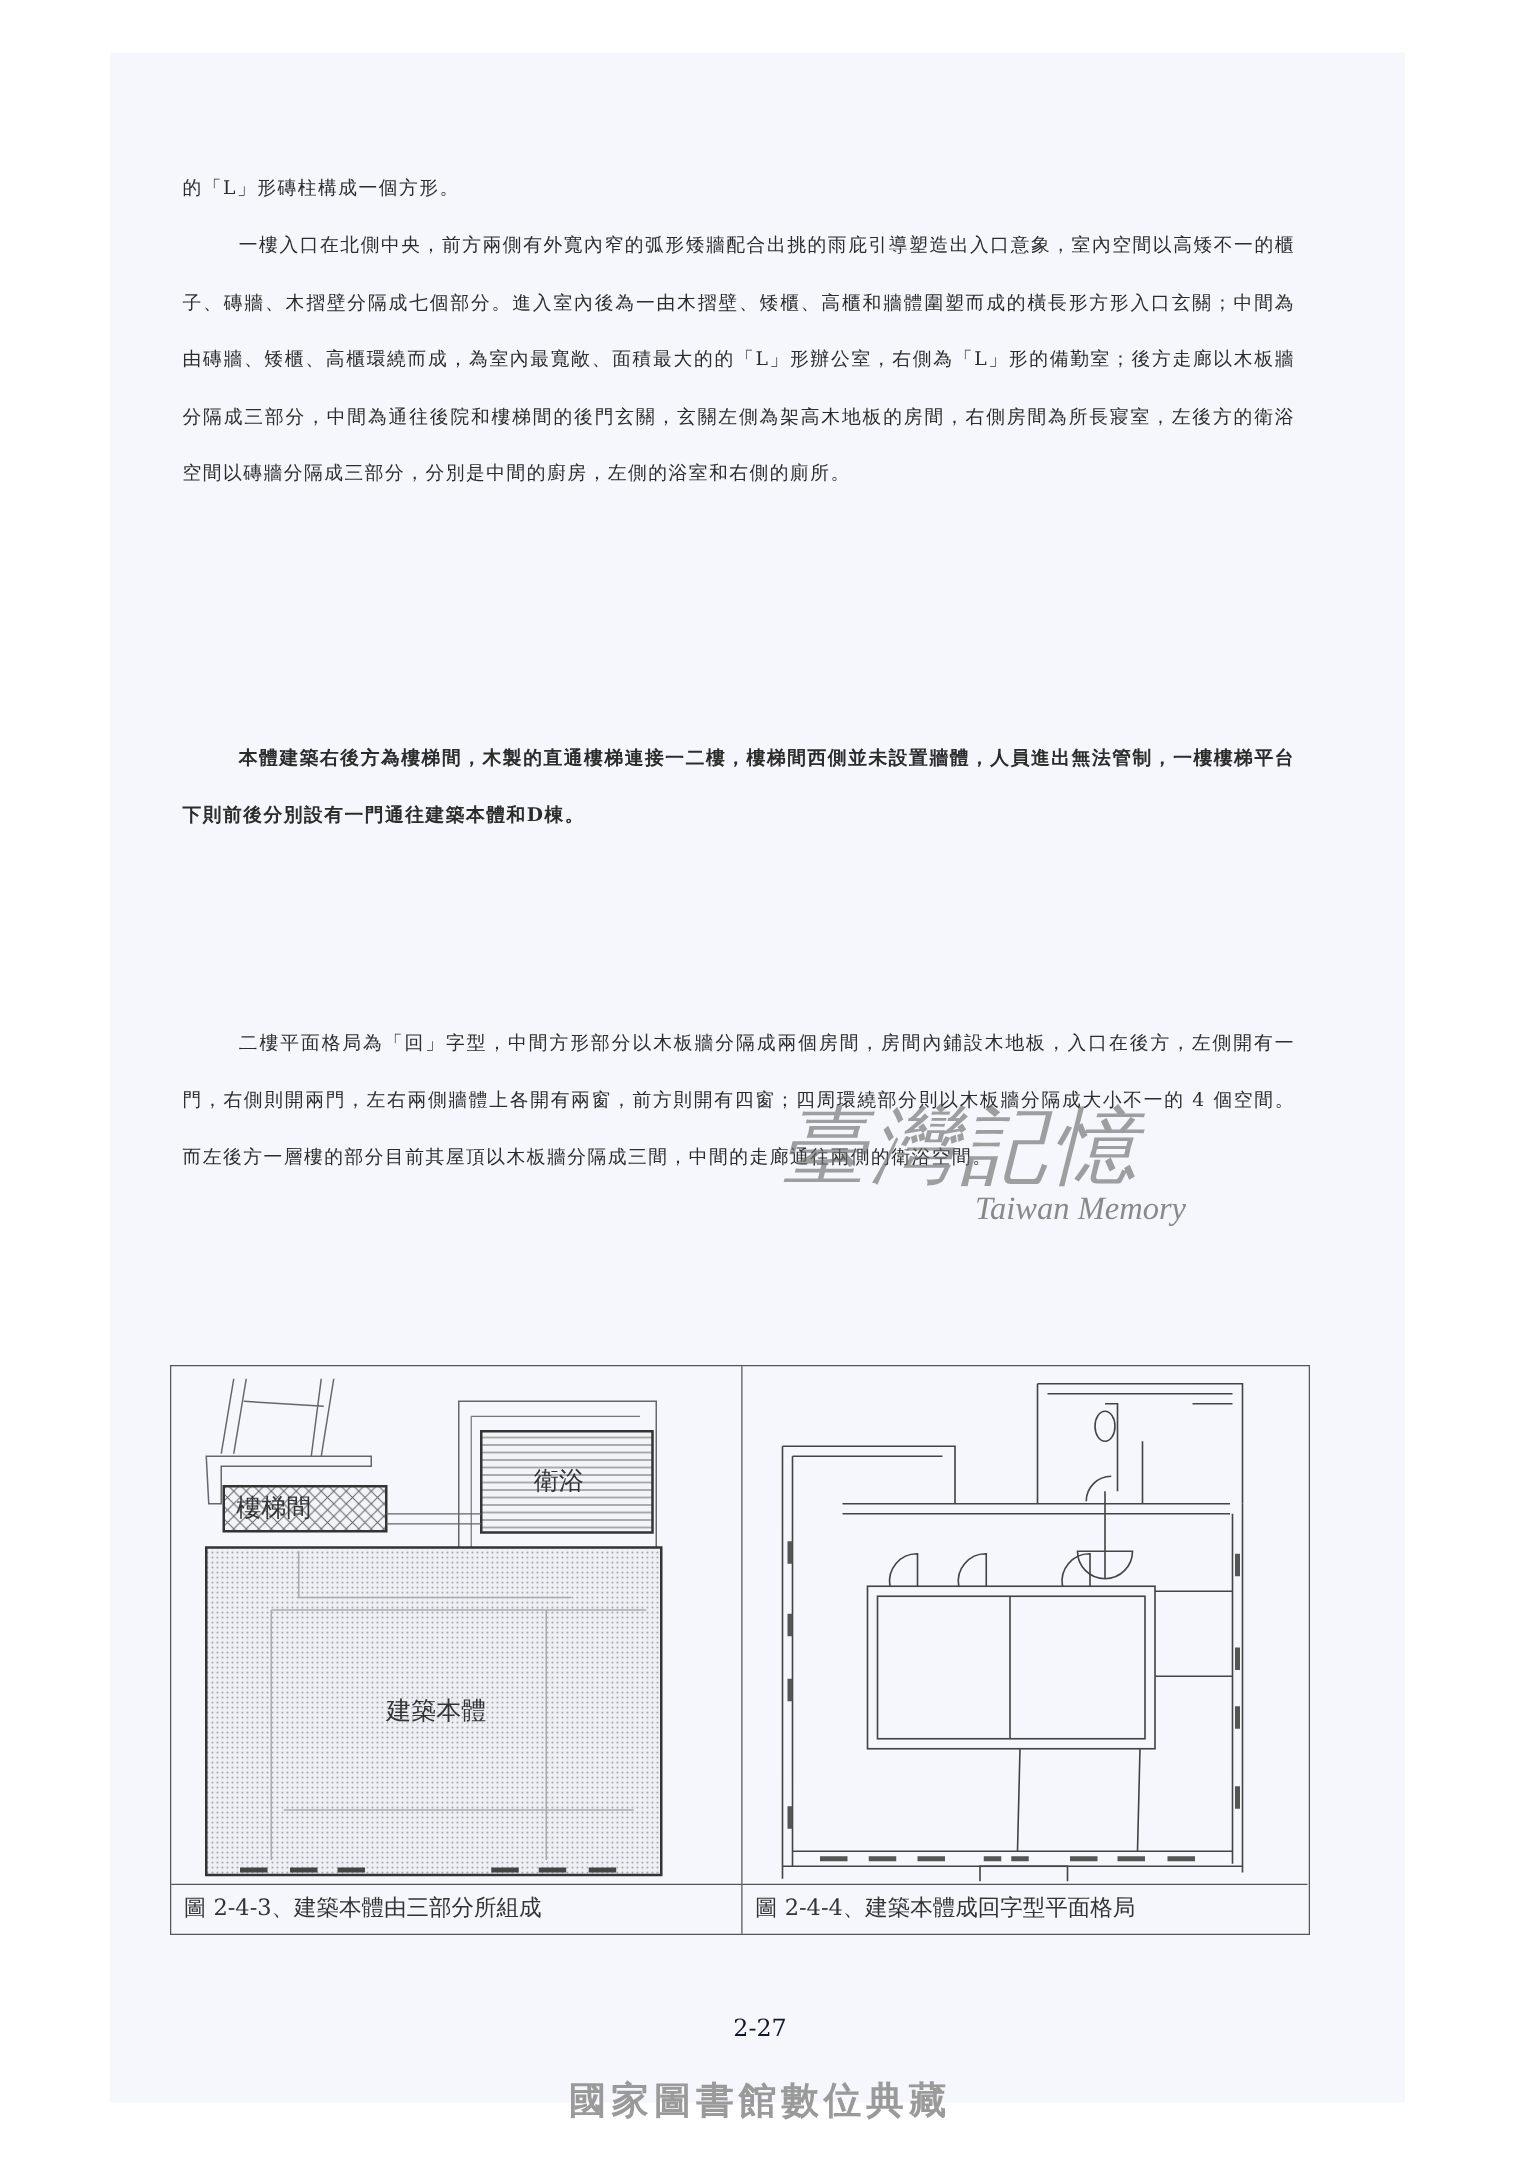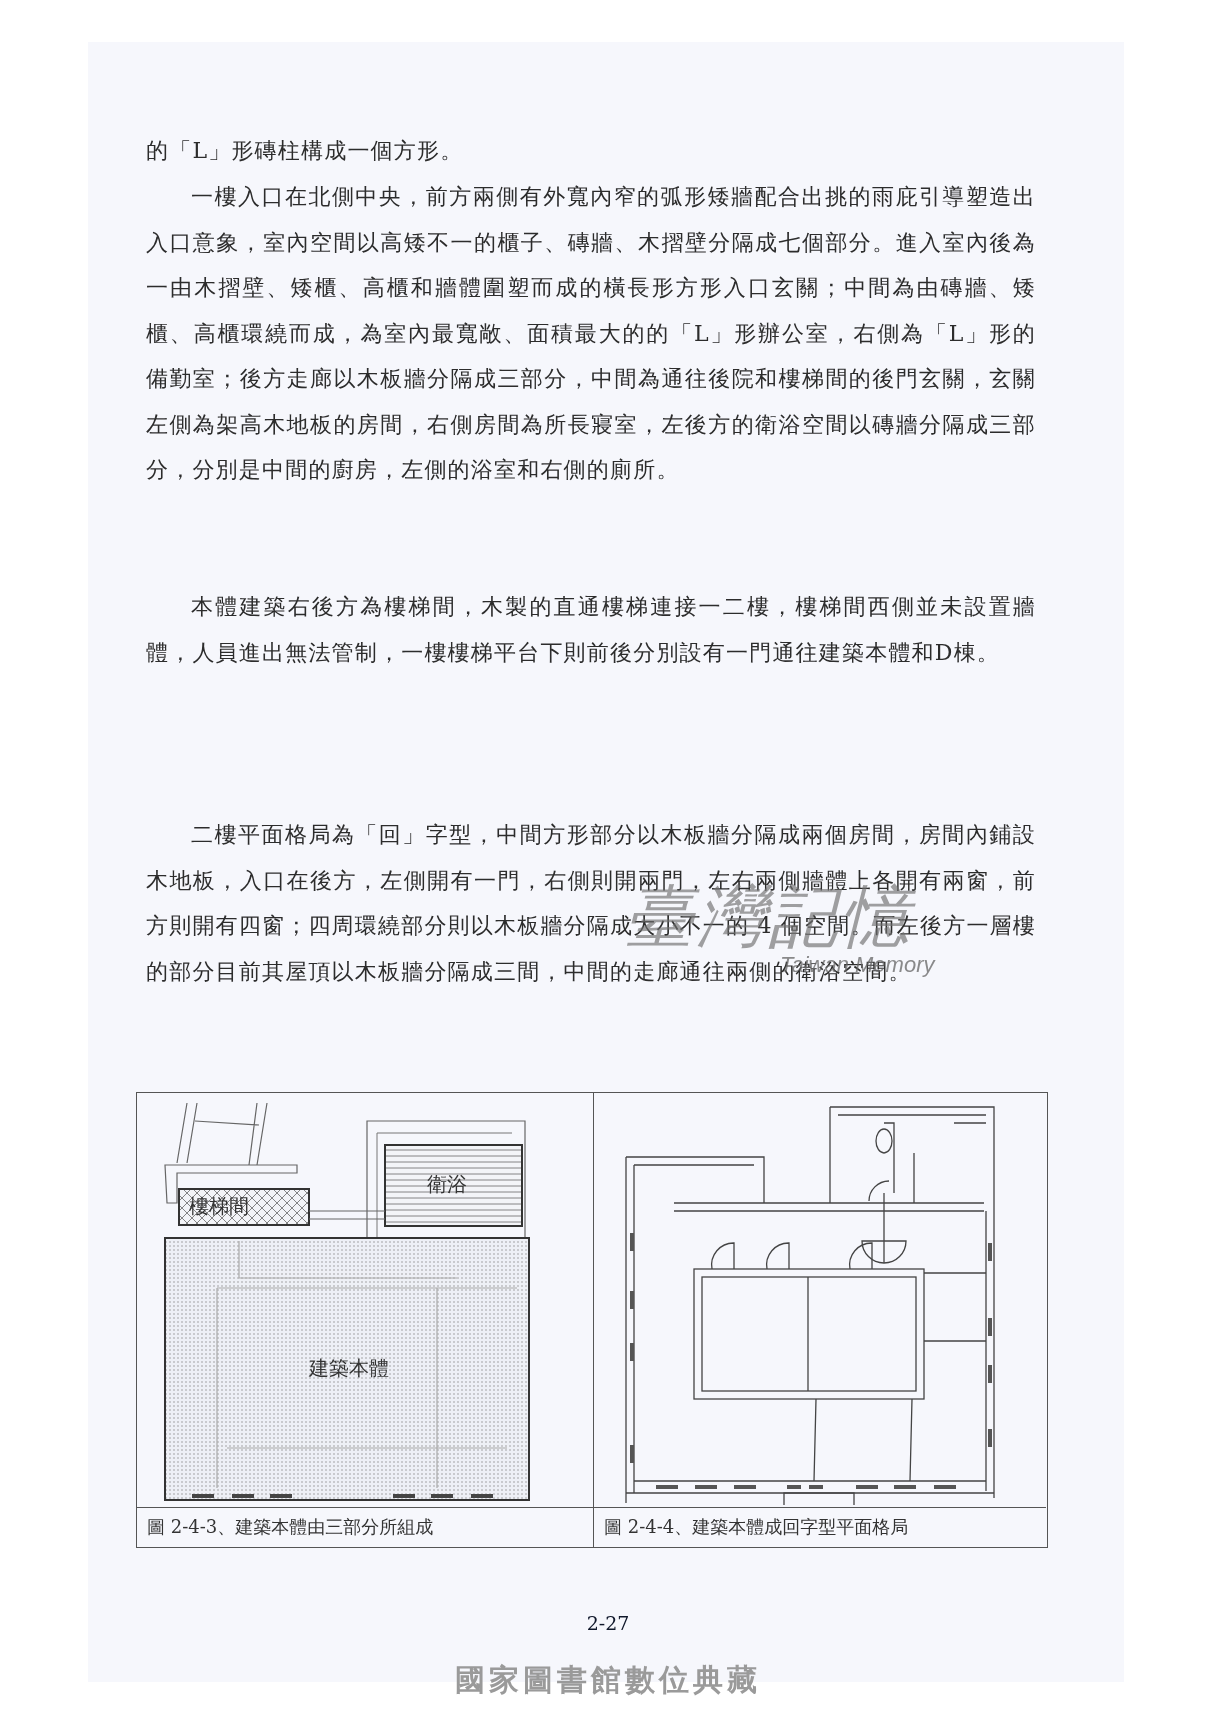--- a/index.html
+++ b/index.html
@@ -8,35 +8,35 @@
       overflow: hidden;
       font-family: "DejaVu Serif", "Liberation Serif", serif;
       color: #2a2a2a;
     }
     .page {
       position: absolute; left: 88px; top: 42px; width: 1036px; height: 1640px;
       background: #f6f7fc;
     }
     .para {
       position: absolute; left: 146px; width: 890px;
-      font-size: 22px; line-height: 45.5px; letter-spacing: 1.2px;
+      font-size: 15px; line-height: 45.5px; letter-spacing: 1.2px;
       color: #2c2c2c; margin: 0; text-align: justify;
     }
     .indent { text-indent: 45px; }
     .watermark-tm {
       position: absolute; left: 625px; top: 880px; width: 360px; height: 120px;
       pointer-events: none;
     }
     .wm-cn {
       position: absolute; left: 0; top: -8px; font-size: 68px; color: rgba(110,110,110,0.65);
       font-family: "DejaVu Serif", serif; letter-spacing: 4px; font-style: italic;
     }
     .wm-en {
-      position: absolute; left: 155px; top: 72px; font-size: 22px; color: rgba(100,100,100,0.75);
-      font-family: Liberation Sans, sans-serif; font-style: italic;
+      position: absolute; left: 155px; top: 72px; font-size: 26px; color: rgba(100,100,100,0.75);
+      font-family: Liberation Serif, serif; font-style: italic;
     }
     .figtable {
       position: absolute; left: 136px; top: 1092px; width: 912px; height: 456px;
       border: 1.5px solid #555; box-sizing: border-box;
     }
     .figcell {
       position: absolute; top: 0; height: 414px; box-sizing: border-box;
     }
     .figcell.left { left: 0; width: 457px; border-right: 1.5px solid #555; }
     .figcell.right { left: 457px; width: 452px; }
@@ -61,21 +61,21 @@
     }
     svg { display: block; }
   </style>
 </head>
 <body>
 
 <div class="page"></div>
 
 <p class="para" style="top:128px;">的「L」形磚柱構成一個方形。</p>
 <p class="para indent" style="top:174px;">一樓入口在北側中央，前方兩側有外寬內窄的弧形矮牆配合出挑的雨庇引導塑造出入口意象，室內空間以高矮不一的櫃子、磚牆、木摺壁分隔成七個部分。進入室內後為一由木摺壁、矮櫃、高櫃和牆體圍塑而成的橫長形方形入口玄關；中間為由磚牆、矮櫃、高櫃環繞而成，為室內最寬敞、面積最大的的「L」形辦公室，右側為「L」形的備勤室；後方走廊以木板牆分隔成三部分，中間為通往後院和樓梯間的後門玄關，玄關左側為架高木地板的房間，右側房間為所長寢室，左後方的衛浴空間以磚牆分隔成三部分，分別是中間的廚房，左側的浴室和右側的廁所。</p>
-<p class="para indent" style="top:584px;">本體建築右後方為樓梯間，木製的直通樓梯連接一二樓，樓梯間西側並未設置牆體，人員進出無法管制，一樓樓梯平台下則前後分別設有一門通往建築本體和D棟。</p>
+<p class="para indent" style="top:584px;font-weight:bold;">本體建築右後方為樓梯間，木製的直通樓梯連接一二樓，樓梯間西側並未設置牆體，人員進出無法管制，一樓樓梯平台下則前後分別設有一門通往建築本體和D棟。</p>
 <p class="para indent" style="top:812px;">二樓平面格局為「回」字型，中間方形部分以木板牆分隔成兩個房間，房間內鋪設木地板，入口在後方，左側開有一門，右側則開兩門，左右兩側牆體上各開有兩窗，前方則開有四窗；四周環繞部分則以木板牆分隔成大小不一的 4 個空間。而左後方一層樓的部分目前其屋頂以木板牆分隔成三間，中間的走廊通往兩側的衛浴空間。</p>
 
 <div class="watermark-tm">
   <div class="wm-cn">臺灣記憶</div>
   <div class="wm-en">Taiwan Memory</div>
 </div>
 
 <div class="figtable">
 
   <div class="figcell left">

